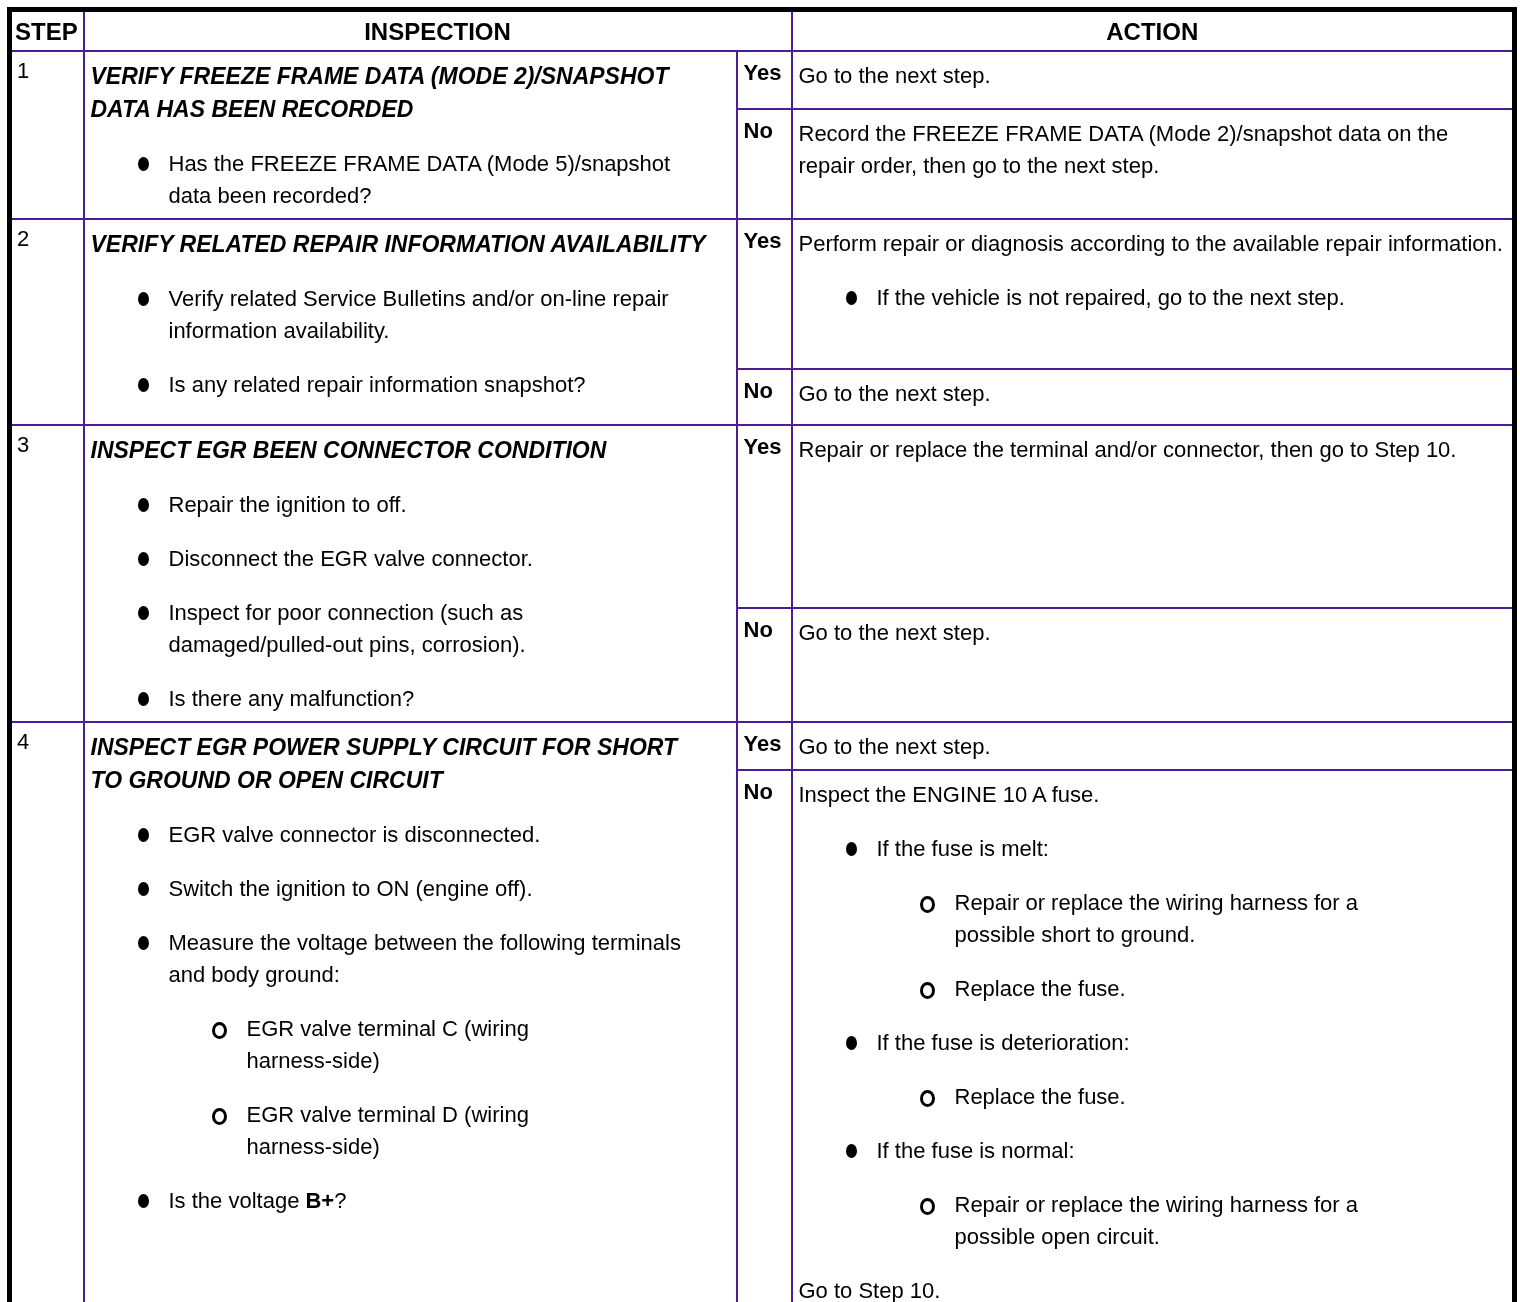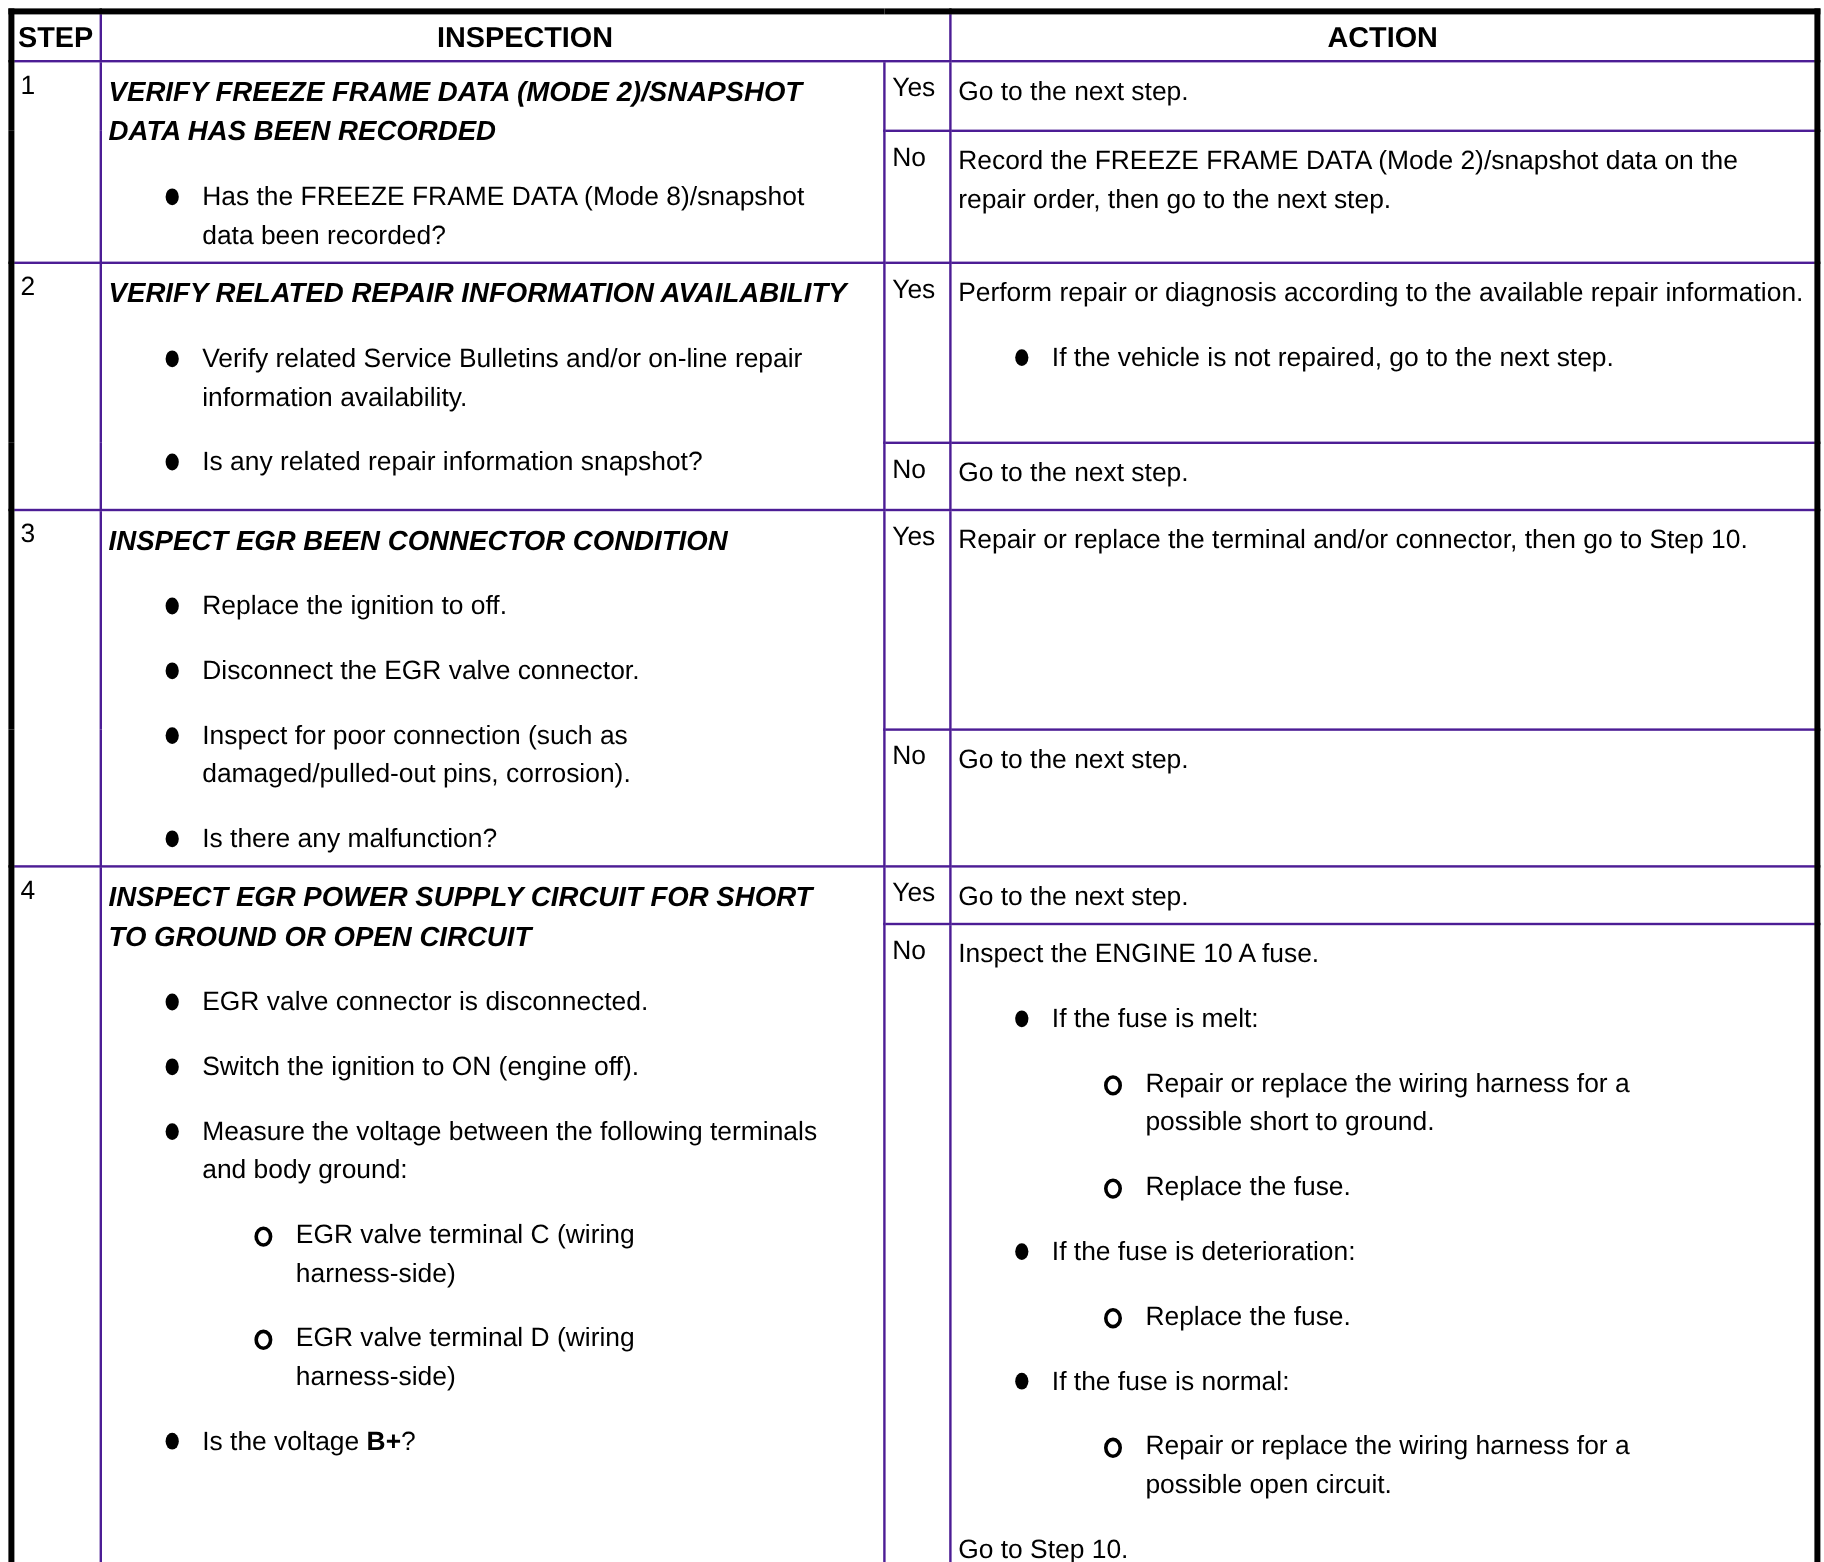--- a/index.html
+++ b/index.html
@@ -14,21 +14,21 @@
   .block{position:relative;font-size:22px;line-height:32px;margin-top:22px;}
   .act-cell .block:first-child{margin-top:0;}
   .b1{padding-left:78px;}
   .b1::before{content:"";position:absolute;left:47px;top:9px;width:11px;height:14px;background:#000;border-radius:50%;}
   .b2{padding-left:156px;}
   .b2::before{content:"";position:absolute;left:121px;top:9px;width:9px;height:11px;background:#fff;border:3px solid #000;border-radius:50%;}
   .insp-cell .b1{max-width:520px;}
   .insp-cell .b2{max-width:340px;}
   .act-cell .b2{max-width:480px;}
   .bold{font-weight:bold;}
-  .ans-cell{font-size:22px;padding:8px 2px 12px 6px;}
+  .ans-cell{font-size:22px;padding:8px 2px 12px 6px;font-weight:bold;}
   .act-cell{font-size:22px;padding:8px 8px 6px 6px;}
   .h1y{height:57px}.h1n{height:107px}
   .h2y{height:150px}.h2n{height:56px}
   .h3y{height:182px}.h3n{height:113px}
   .h4y{height:40px}.h4n{height:537px}
 </style>
 </head>
 <body>
 
 <table class="proc">
@@ -45,21 +45,21 @@
       <th>ACTION</th>
     </tr>
   </thead>
 
   <tbody>
     <tr>
       <td class="step-cell" rowspan="2">1</td>
       <td class="insp-cell" rowspan="2">
         <div class="cell-title">VERIFY FREEZE FRAME DATA (MODE 2)/SNAPSHOT DATA HAS BEEN RECORDED</div>
         <div class="blocks">
-            <div class="block b1">Has the FREEZE FRAME DATA (Mode 8)/snapshot data been recorded?</div>
+            <div class="block b1">Has the FREEZE FRAME DATA (Mode 5)/snapshot data been recorded?</div>
           </div>
       </td>
       <td class="ans-cell h1y">Yes</td>
       <td class="act-cell">
           <div class="blocks">
             <div class="block p">Go to the next step.</div>
           </div>
         </td>
     </tr>
     <tr>
@@ -99,21 +99,21 @@
         </td>
     </tr>
   </tbody>
 
   <tbody>
     <tr>
       <td class="step-cell" rowspan="2">3</td>
       <td class="insp-cell" rowspan="2">
         <div class="cell-title">INSPECT EGR BEEN CONNECTOR CONDITION</div>
         <div class="blocks">
-            <div class="block b1">Replace the ignition to off.</div>
+            <div class="block b1">Repair the ignition to off.</div>
             <div class="block b1">Disconnect the EGR valve connector.</div>
             <div class="block b1">Inspect for poor connection (such as damaged/pulled-out pins, corrosion).</div>
             <div class="block b1">Is there any malfunction?</div>
           </div>
       </td>
       <td class="ans-cell h3y">Yes</td>
       <td class="act-cell">
           <div class="blocks">
             <div class="block p">Repair or replace the terminal and/or connector, then go to Step 10.</div>
           </div>

